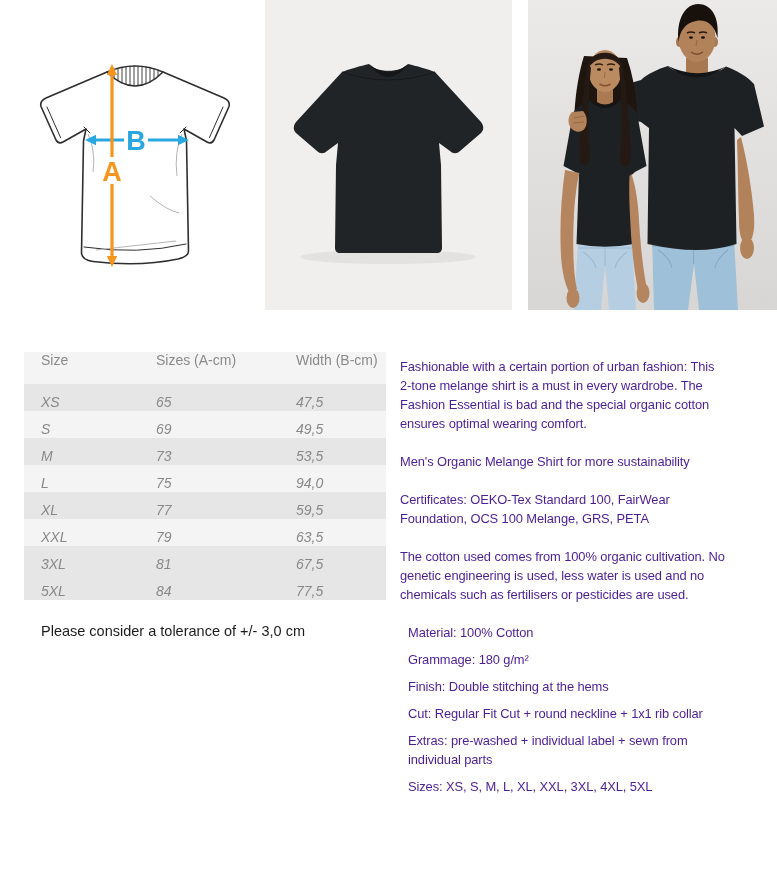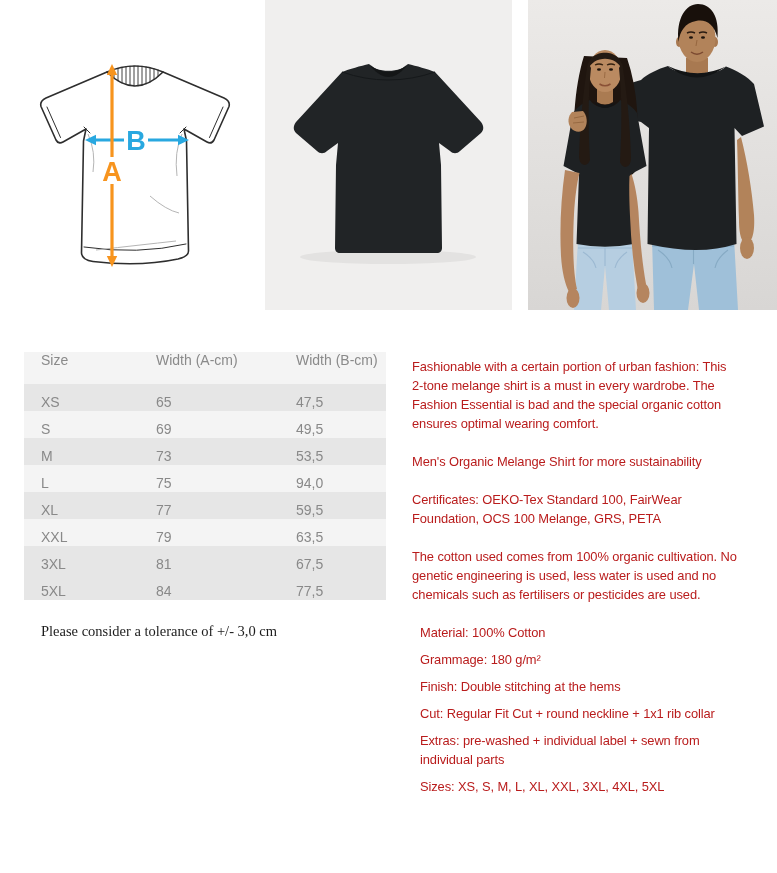--- a/index.html
+++ b/index.html
@@ -45,37 +45,37 @@
     font-weight: normal;
     text-align: left;
     height: 30px;
     padding: 0 0 16px 17px;
     color: #8a8a8a;
   }
   table.size-table td {
     height: 27px;
     padding: 8px 0 0 17px;
     color: #898989;
+    font-style: italic;
   }
   tr.row-dark  td { background: #e6e6e6; }
   tr.row-light td { background: #f4f4f4; }
 
   .tolerance {
     margin: 23px 0 0 17px;
     font-size: 14.5px;
     color: #1c1c1c;
-    font-family: Liberation Serif, serif;
   }
 
   
   .desc {
-    position: absolute; left: 412px; top: 357px; width: 326px;
+    position: absolute; left: 400px; top: 357px; width: 326px;
     font-size: 12.9px;
     line-height: 19px;
-    color: #b91c1c;
+    color: #4c1d95;
     letter-spacing: -0.1px;
   }
   .desc p { margin: 0 0 19px 0; }
   .specs div { margin: 8px; }
 </style>
 </head>
 <body>
 
 <div class="page">
 
@@ -224,21 +224,21 @@
   <div class="table-wrap">
     <table class="size-table">
       <colgroup>
         <col style="width:115px">
           <col style="width:140px">
           <col style="width:107px">
       </colgroup>
       <thead>
         <tr>
             <th>Size</th>
-            <th>Width (A-cm)</th>
+            <th>Sizes (A-cm)</th>
             <th>Width (B-cm)</th>
           </tr>
       </thead>
       <tbody>
           <tr class="row-dark">
             <td>XS</td>
             <td>65</td>
             <td>47,5</td>
           </tr>
           <tr class="row-light">

